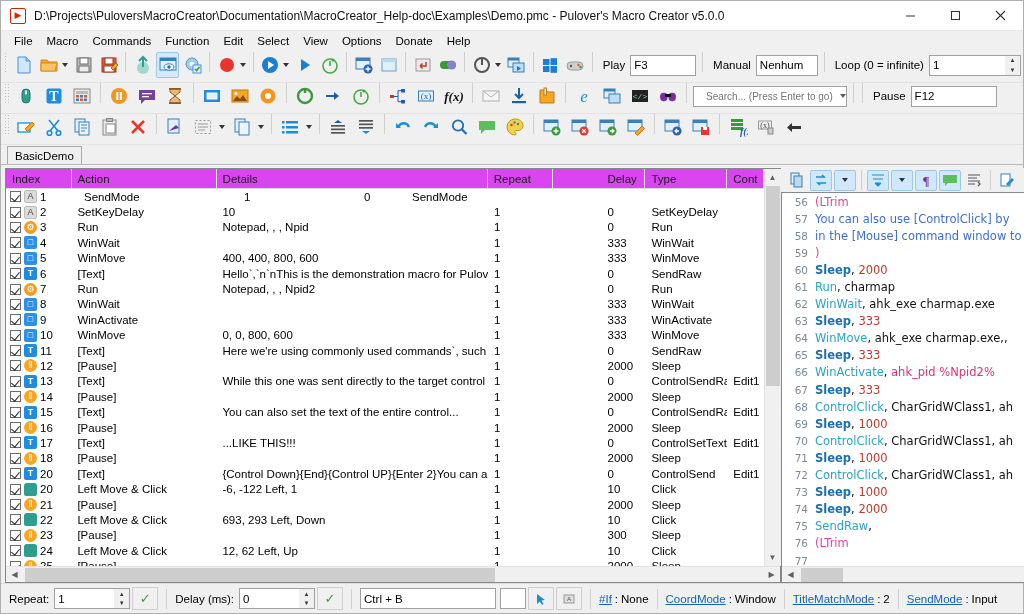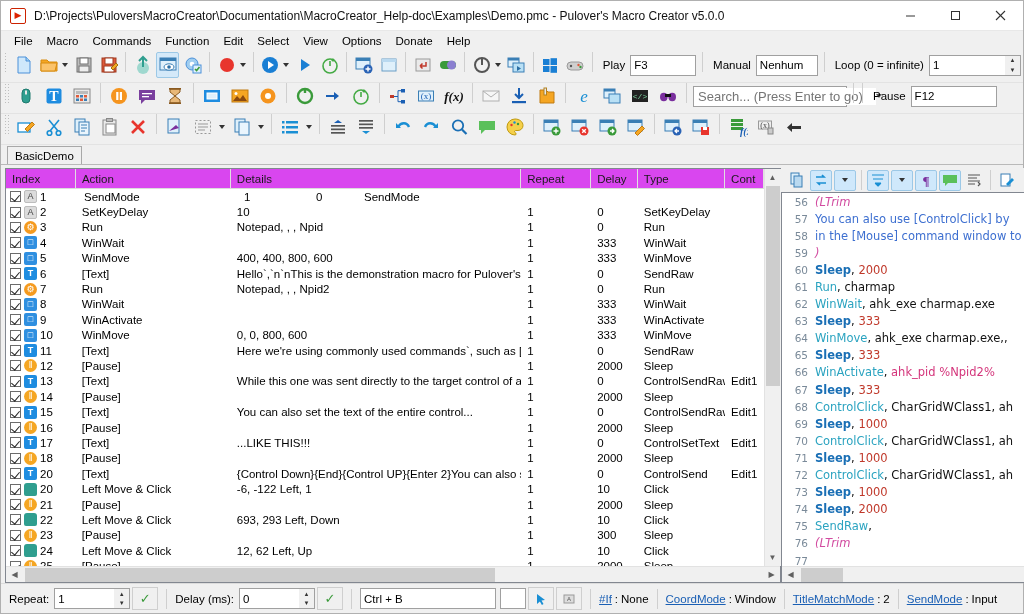--- a/index.html
+++ b/index.html
@@ -91,21 +91,21 @@
   .ftext {
     border: 1px solid #a0a0a0; background: #fff; height: 21px;
     font-size: 11.5px; padding: 1px 3px; font-family: "Liberation Sans", sans-serif;
     color: #000; line-height: 19px;
   }
   .spin-wrap { display: flex; height: 21px; }
   .spin-btns { display: flex; flex-direction: column; width: 16px; border: 1px solid #a0a0a0; border-left: none; background: #f0f0f0; }
   .spin-btns div { flex: 1; display: flex; align-items: center; justify-content: center; }
   .spin-up, .spin-dn { font-size: 6px; color: #333; }
   .combo { display: flex; height: 21px; border: 1px solid #a0a0a0; background: #fff; align-items: center; }
-  .combo-text { flex: 1; font-size: 13px; padding-left: 4px; color: #808080; white-space: nowrap; }
+  .combo-text { flex: 1; font-size: 10px; padding-left: 12px; color: #808080; white-space: nowrap; }
   .combo-arrow { width: 17px; display: flex; align-items: center; justify-content: center; }
   .combo-arrow .caret { border-top-color: #5a5a5a; }
 
   
   .tabstrip {
     height: 20px; min-height: 20px; background: #f0f0f0;
     display: flex; align-items: flex-end; padding-left: 6px;
     border-bottom: 1px solid #b9b9b9;
   }
   .tab {
@@ -137,21 +137,21 @@
     overflow: hidden; white-space: nowrap;
   }
   .lv-body { flex: 1; overflow: hidden; position: relative; background: #fff; }
   .lv-rows { }
   .lv-row { display: flex; height: 15.4px; align-items: center; font-size: 11.5px; white-space: nowrap; }
   .cell { overflow: hidden; white-space: nowrap; padding-left: 6px; }
   .c-index { width: 72px; display: flex; align-items: center; padding-left: 4px; }
   .c-action { width: 160px; }
   .c-details { width: 300px; }
   .c-repeat { width: 72px; }
-  .c-delay { width: 48px; }
+  .c-delay { width: 48px; margin-left: 48px; }
   .c-type { width: 90px; }
   .c-cont { width: 40px; }
   .cb {
     width: 11px; height: 11px; border: 1px solid #6b6b6b; background: #fff;
     margin-right: 3px; position: relative; flex: none;
   }
   .cb::after {
     content: ""; position: absolute; left: 2px; top: 1px;
     width: 4px; height: 7px; border: solid #222; border-width: 0 1.6px 1.6px 0;
     transform: rotate(40deg);
@@ -201,21 +201,21 @@
     height: 17.1px; display: flex; align-items: center; white-space: nowrap;
     font-family: "DejaVu Sans", sans-serif; font-size: 11.5px;
   }
   .lnum { width: 26px; text-align: right; color: #7a8a99; font-size: 10.5px; margin-right: 7px; flex: none; }
   .ctok { white-space: pre; }
   .t-cmd { color: #1a6fb5; font-weight: bold; }
   .t-fn { color: #2aa3c0; }
   .t-num { color: #c0392b; }
   .t-txt { color: #3d6fd0; }
   .t-plain { color: #111; }
-  .t-paren { color: #d24ba0; font-style: italic; }
+  .t-paren { color: #d24ba0; }
   .t-var { color: #d4357b; }
 
   
   .statusbar {
     height: 30px; min-height: 30px; background: #f0f0f0;
     display: flex; align-items: center; border-top: 1px solid #dcdcdc;
     padding-left: 8px;
   }
   .sb-sep { width: 1px; height: 20px; background: #cfcfcf; margin: 0 8px; }
   .sb-label { font-size: 11.5px; margin-right: 5px; white-space: nowrap; }

